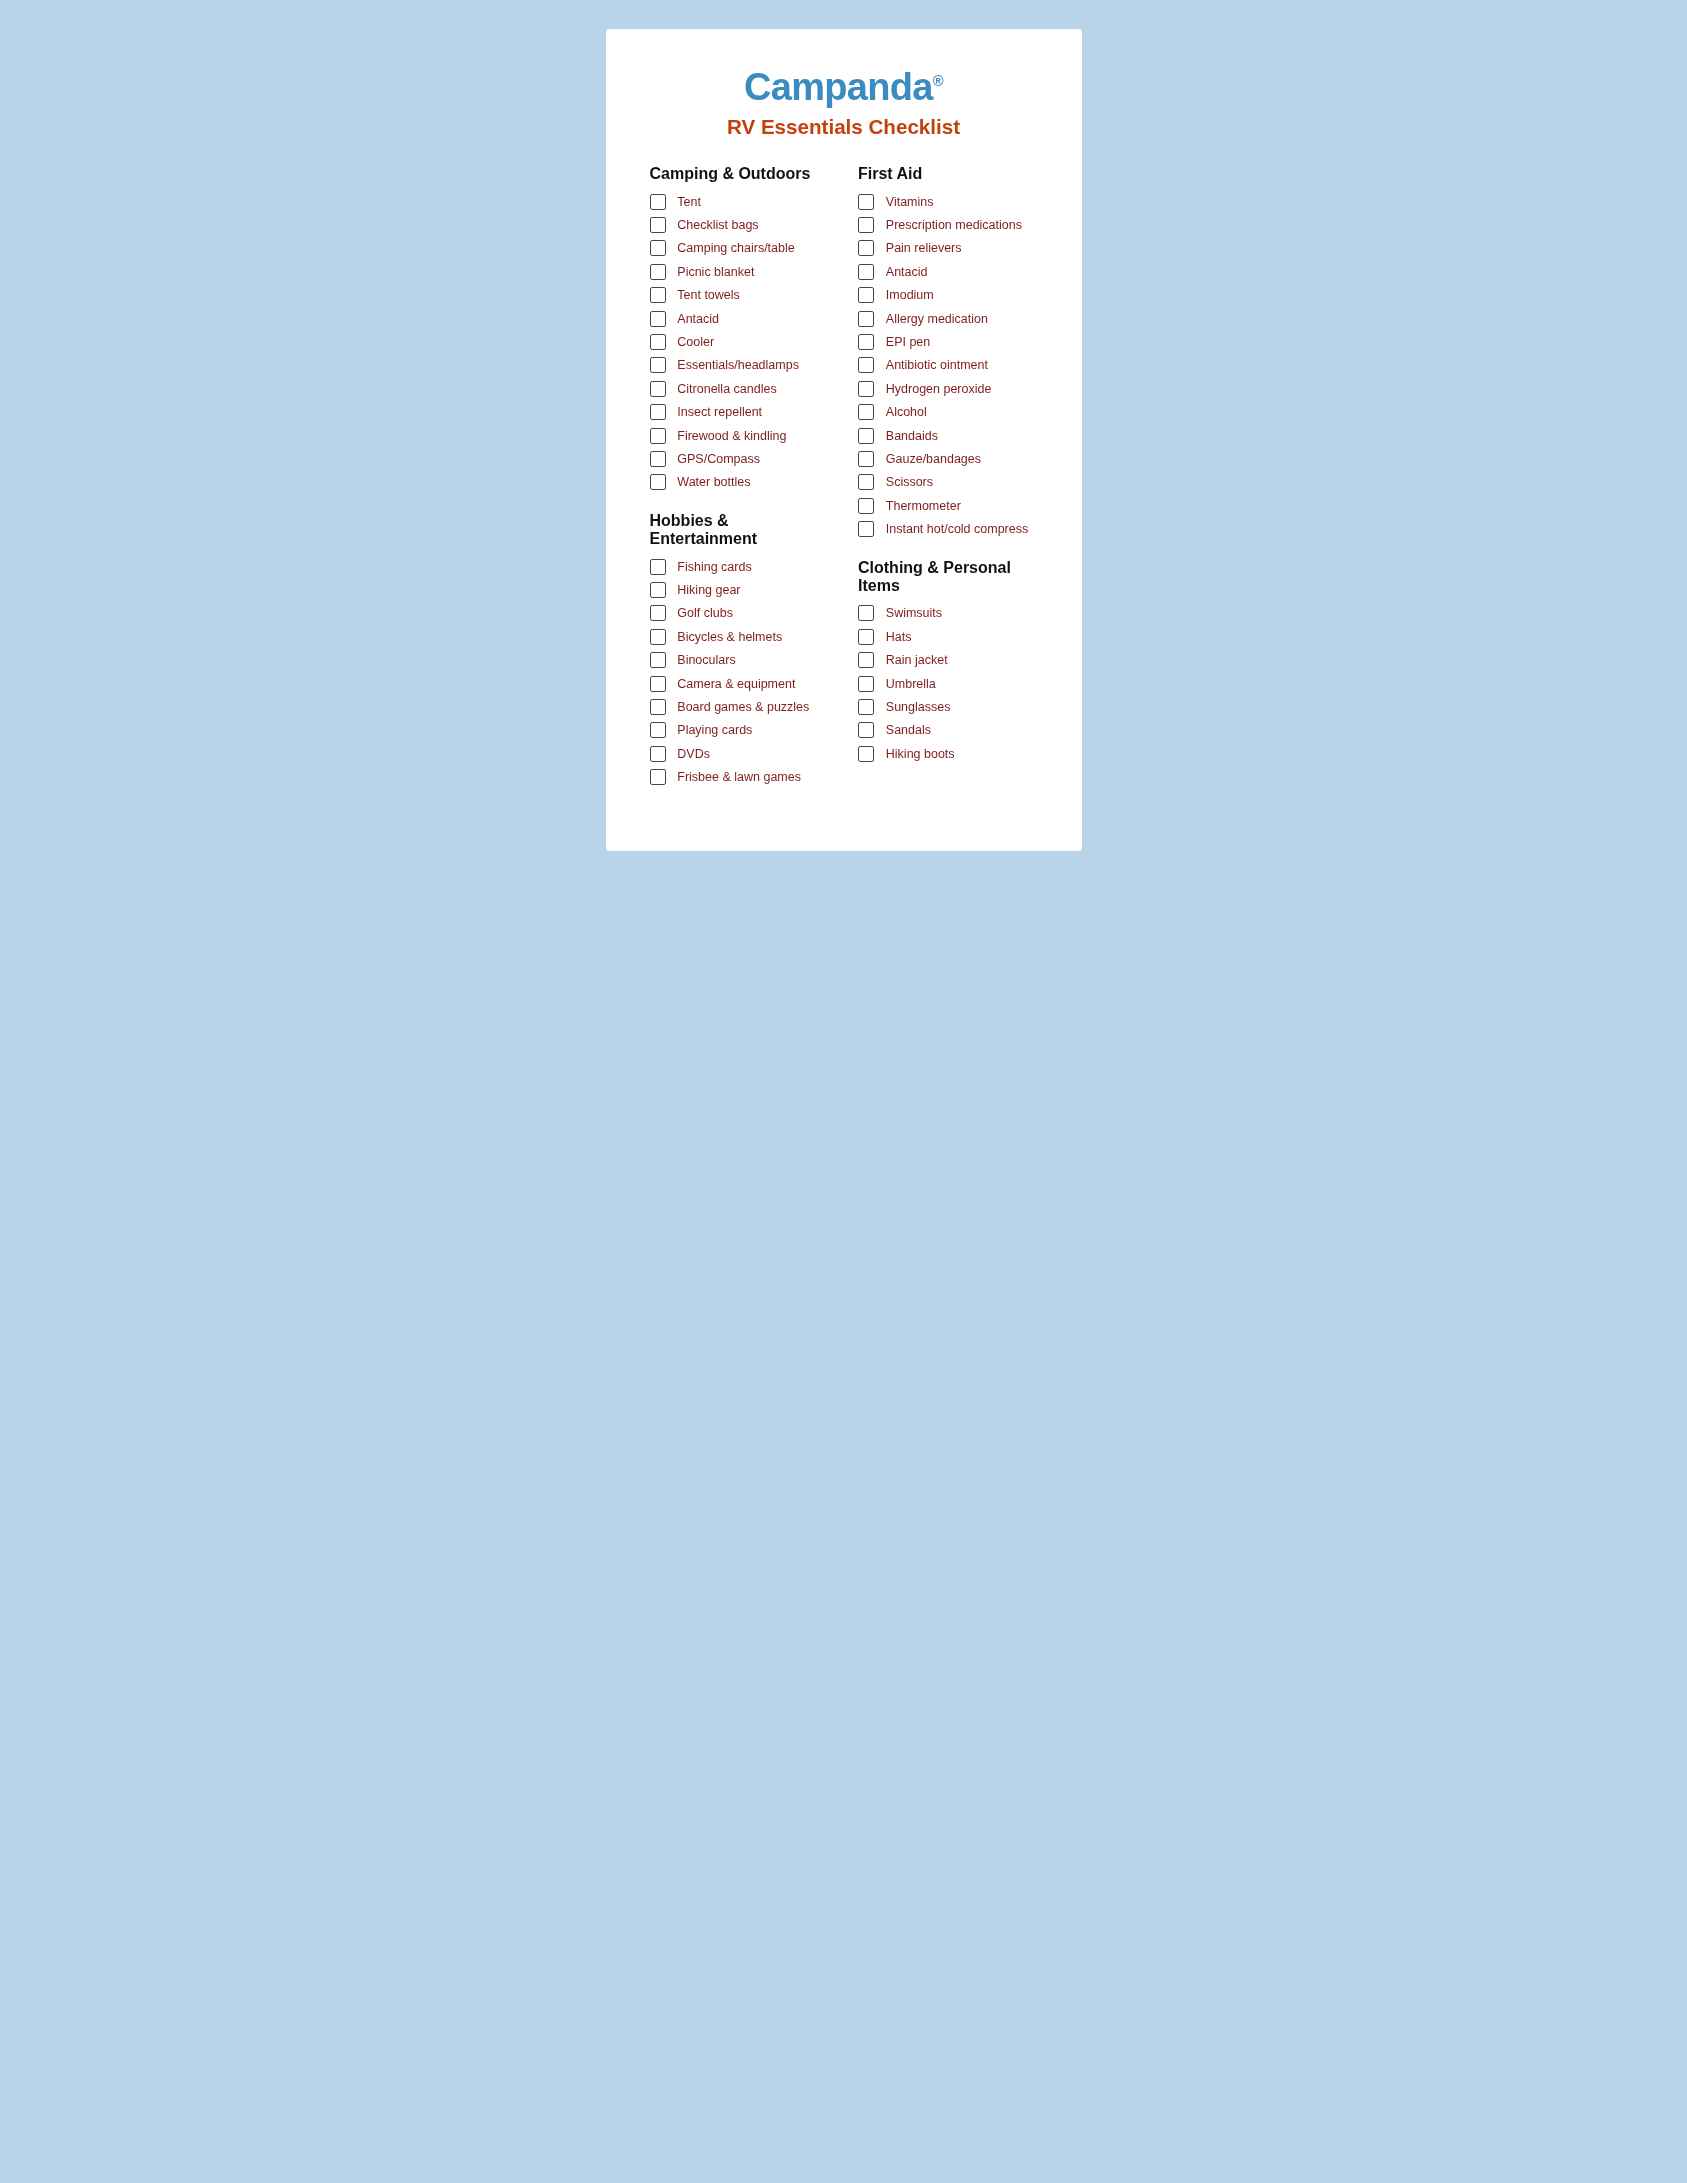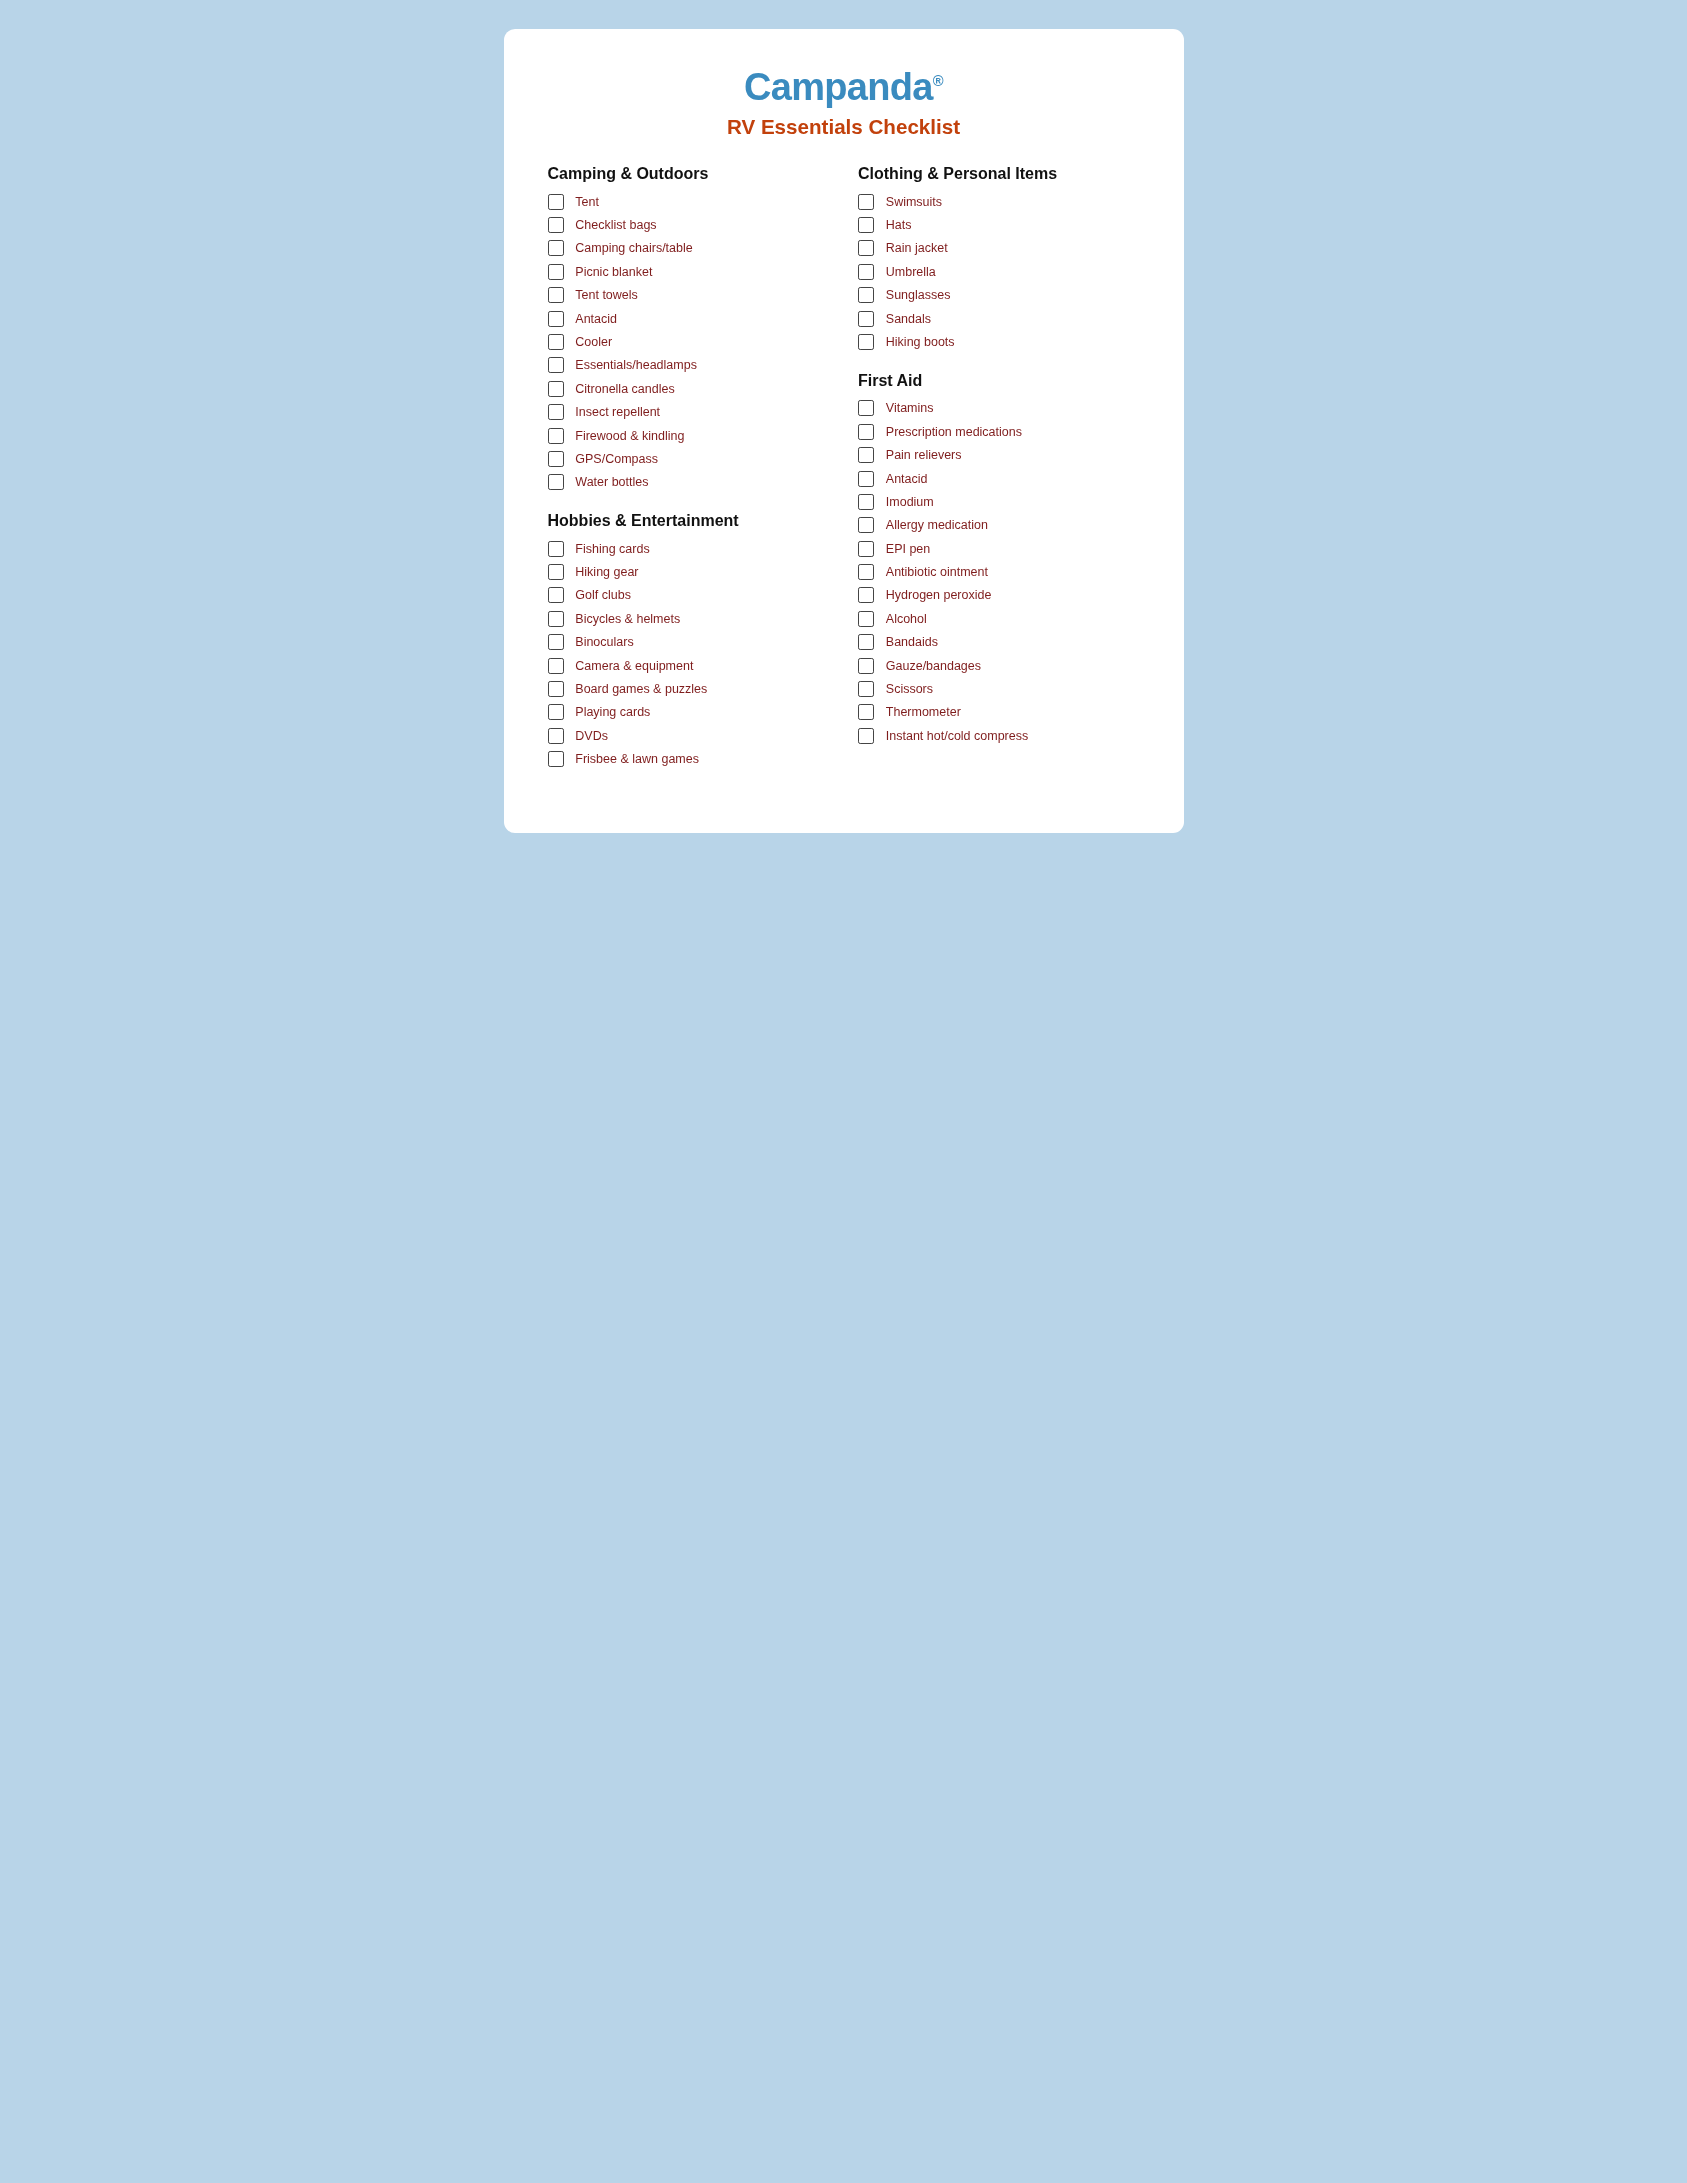--- a/index.html
+++ b/index.html
@@ -9,23 +9,23 @@
       display: flex;
       justify-content: center;
       align-items: flex-start;
       min-height: 100vh;
       padding: 29px 22px;
       font-family: Arial, Helvetica, sans-serif;
     }
 
     .page {
       background: #ffffff;
-      width: 680px;
+      width: 476px;
       padding: 37px 44px 44px 44px;
-      border-radius: 11px;
+      border-radius: 4px;
     }
 
     .logo-area {
       text-align: center;
       margin-bottom: 5.9px;
     }
 
     .logo-text {
       font-size: 38px;
       font-weight: 900;
@@ -217,20 +217,86 @@
               <div class="checkbox"></div>
               <span class="item-label">Frisbee &amp; lawn games</span>
             </li>
           </ul>
       </div>
     </div>
 
     <div class="col-right">
 
       <div class="section">
+        <div class="section-title">First Aid</div>
+        <ul class="checklist">
+        <li>
+              <div class="checkbox"></div>
+              <span class="item-label">Vitamins</span>
+            </li>
+            <li>
+              <div class="checkbox"></div>
+              <span class="item-label">Prescription medications</span>
+            </li>
+            <li>
+              <div class="checkbox"></div>
+              <span class="item-label">Pain relievers</span>
+            </li>
+            <li>
+              <div class="checkbox"></div>
+              <span class="item-label">Antacid</span>
+            </li>
+            <li>
+              <div class="checkbox"></div>
+              <span class="item-label">Imodium</span>
+            </li>
+            <li>
+              <div class="checkbox"></div>
+              <span class="item-label">Allergy medication</span>
+            </li>
+            <li>
+              <div class="checkbox"></div>
+              <span class="item-label">EPI pen</span>
+            </li>
+            <li>
+              <div class="checkbox"></div>
+              <span class="item-label">Antibiotic ointment</span>
+            </li>
+            <li>
+              <div class="checkbox"></div>
+              <span class="item-label">Hydrogen peroxide</span>
+            </li>
+            <li>
+              <div class="checkbox"></div>
+              <span class="item-label">Alcohol</span>
+            </li>
+            <li>
+              <div class="checkbox"></div>
+              <span class="item-label">Bandaids</span>
+            </li>
+            <li>
+              <div class="checkbox"></div>
+              <span class="item-label">Gauze/bandages</span>
+            </li>
+            <li>
+              <div class="checkbox"></div>
+              <span class="item-label">Scissors</span>
+            </li>
+            <li>
+              <div class="checkbox"></div>
+              <span class="item-label">Thermometer</span>
+            </li>
+            <li>
+              <div class="checkbox"></div>
+              <span class="item-label">Instant hot/cold compress</span>
+            </li>
+          </ul>
+      </div>
+
+      <div class="section">
         <div class="section-title">Clothing &amp; Personal Items</div>
         <ul class="checklist">
         <li>
               <div class="checkbox"></div>
               <span class="item-label">Swimsuits</span>
             </li>
             <li>
               <div class="checkbox"></div>
               <span class="item-label">Hats</span>
             </li>
@@ -246,85 +312,19 @@
               <div class="checkbox"></div>
               <span class="item-label">Sunglasses</span>
             </li>
             <li>
               <div class="checkbox"></div>
               <span class="item-label">Sandals</span>
             </li>
             <li>
               <div class="checkbox"></div>
               <span class="item-label">Hiking boots</span>
-            </li>
-          </ul>
-      </div>
-
-      <div class="section">
-        <div class="section-title">First Aid</div>
-        <ul class="checklist">
-        <li>
-              <div class="checkbox"></div>
-              <span class="item-label">Vitamins</span>
-            </li>
-            <li>
-              <div class="checkbox"></div>
-              <span class="item-label">Prescription medications</span>
-            </li>
-            <li>
-              <div class="checkbox"></div>
-              <span class="item-label">Pain relievers</span>
-            </li>
-            <li>
-              <div class="checkbox"></div>
-              <span class="item-label">Antacid</span>
-            </li>
-            <li>
-              <div class="checkbox"></div>
-              <span class="item-label">Imodium</span>
-            </li>
-            <li>
-              <div class="checkbox"></div>
-              <span class="item-label">Allergy medication</span>
-            </li>
-            <li>
-              <div class="checkbox"></div>
-              <span class="item-label">EPI pen</span>
-            </li>
-            <li>
-              <div class="checkbox"></div>
-              <span class="item-label">Antibiotic ointment</span>
-            </li>
-            <li>
-              <div class="checkbox"></div>
-              <span class="item-label">Hydrogen peroxide</span>
-            </li>
-            <li>
-              <div class="checkbox"></div>
-              <span class="item-label">Alcohol</span>
-            </li>
-            <li>
-              <div class="checkbox"></div>
-              <span class="item-label">Bandaids</span>
-            </li>
-            <li>
-              <div class="checkbox"></div>
-              <span class="item-label">Gauze/bandages</span>
-            </li>
-            <li>
-              <div class="checkbox"></div>
-              <span class="item-label">Scissors</span>
-            </li>
-            <li>
-              <div class="checkbox"></div>
-              <span class="item-label">Thermometer</span>
-            </li>
-            <li>
-              <div class="checkbox"></div>
-              <span class="item-label">Instant hot/cold compress</span>
             </li>
           </ul>
       </div>
     </div>
   </div>
 </div>
 
 
 </body></html>

